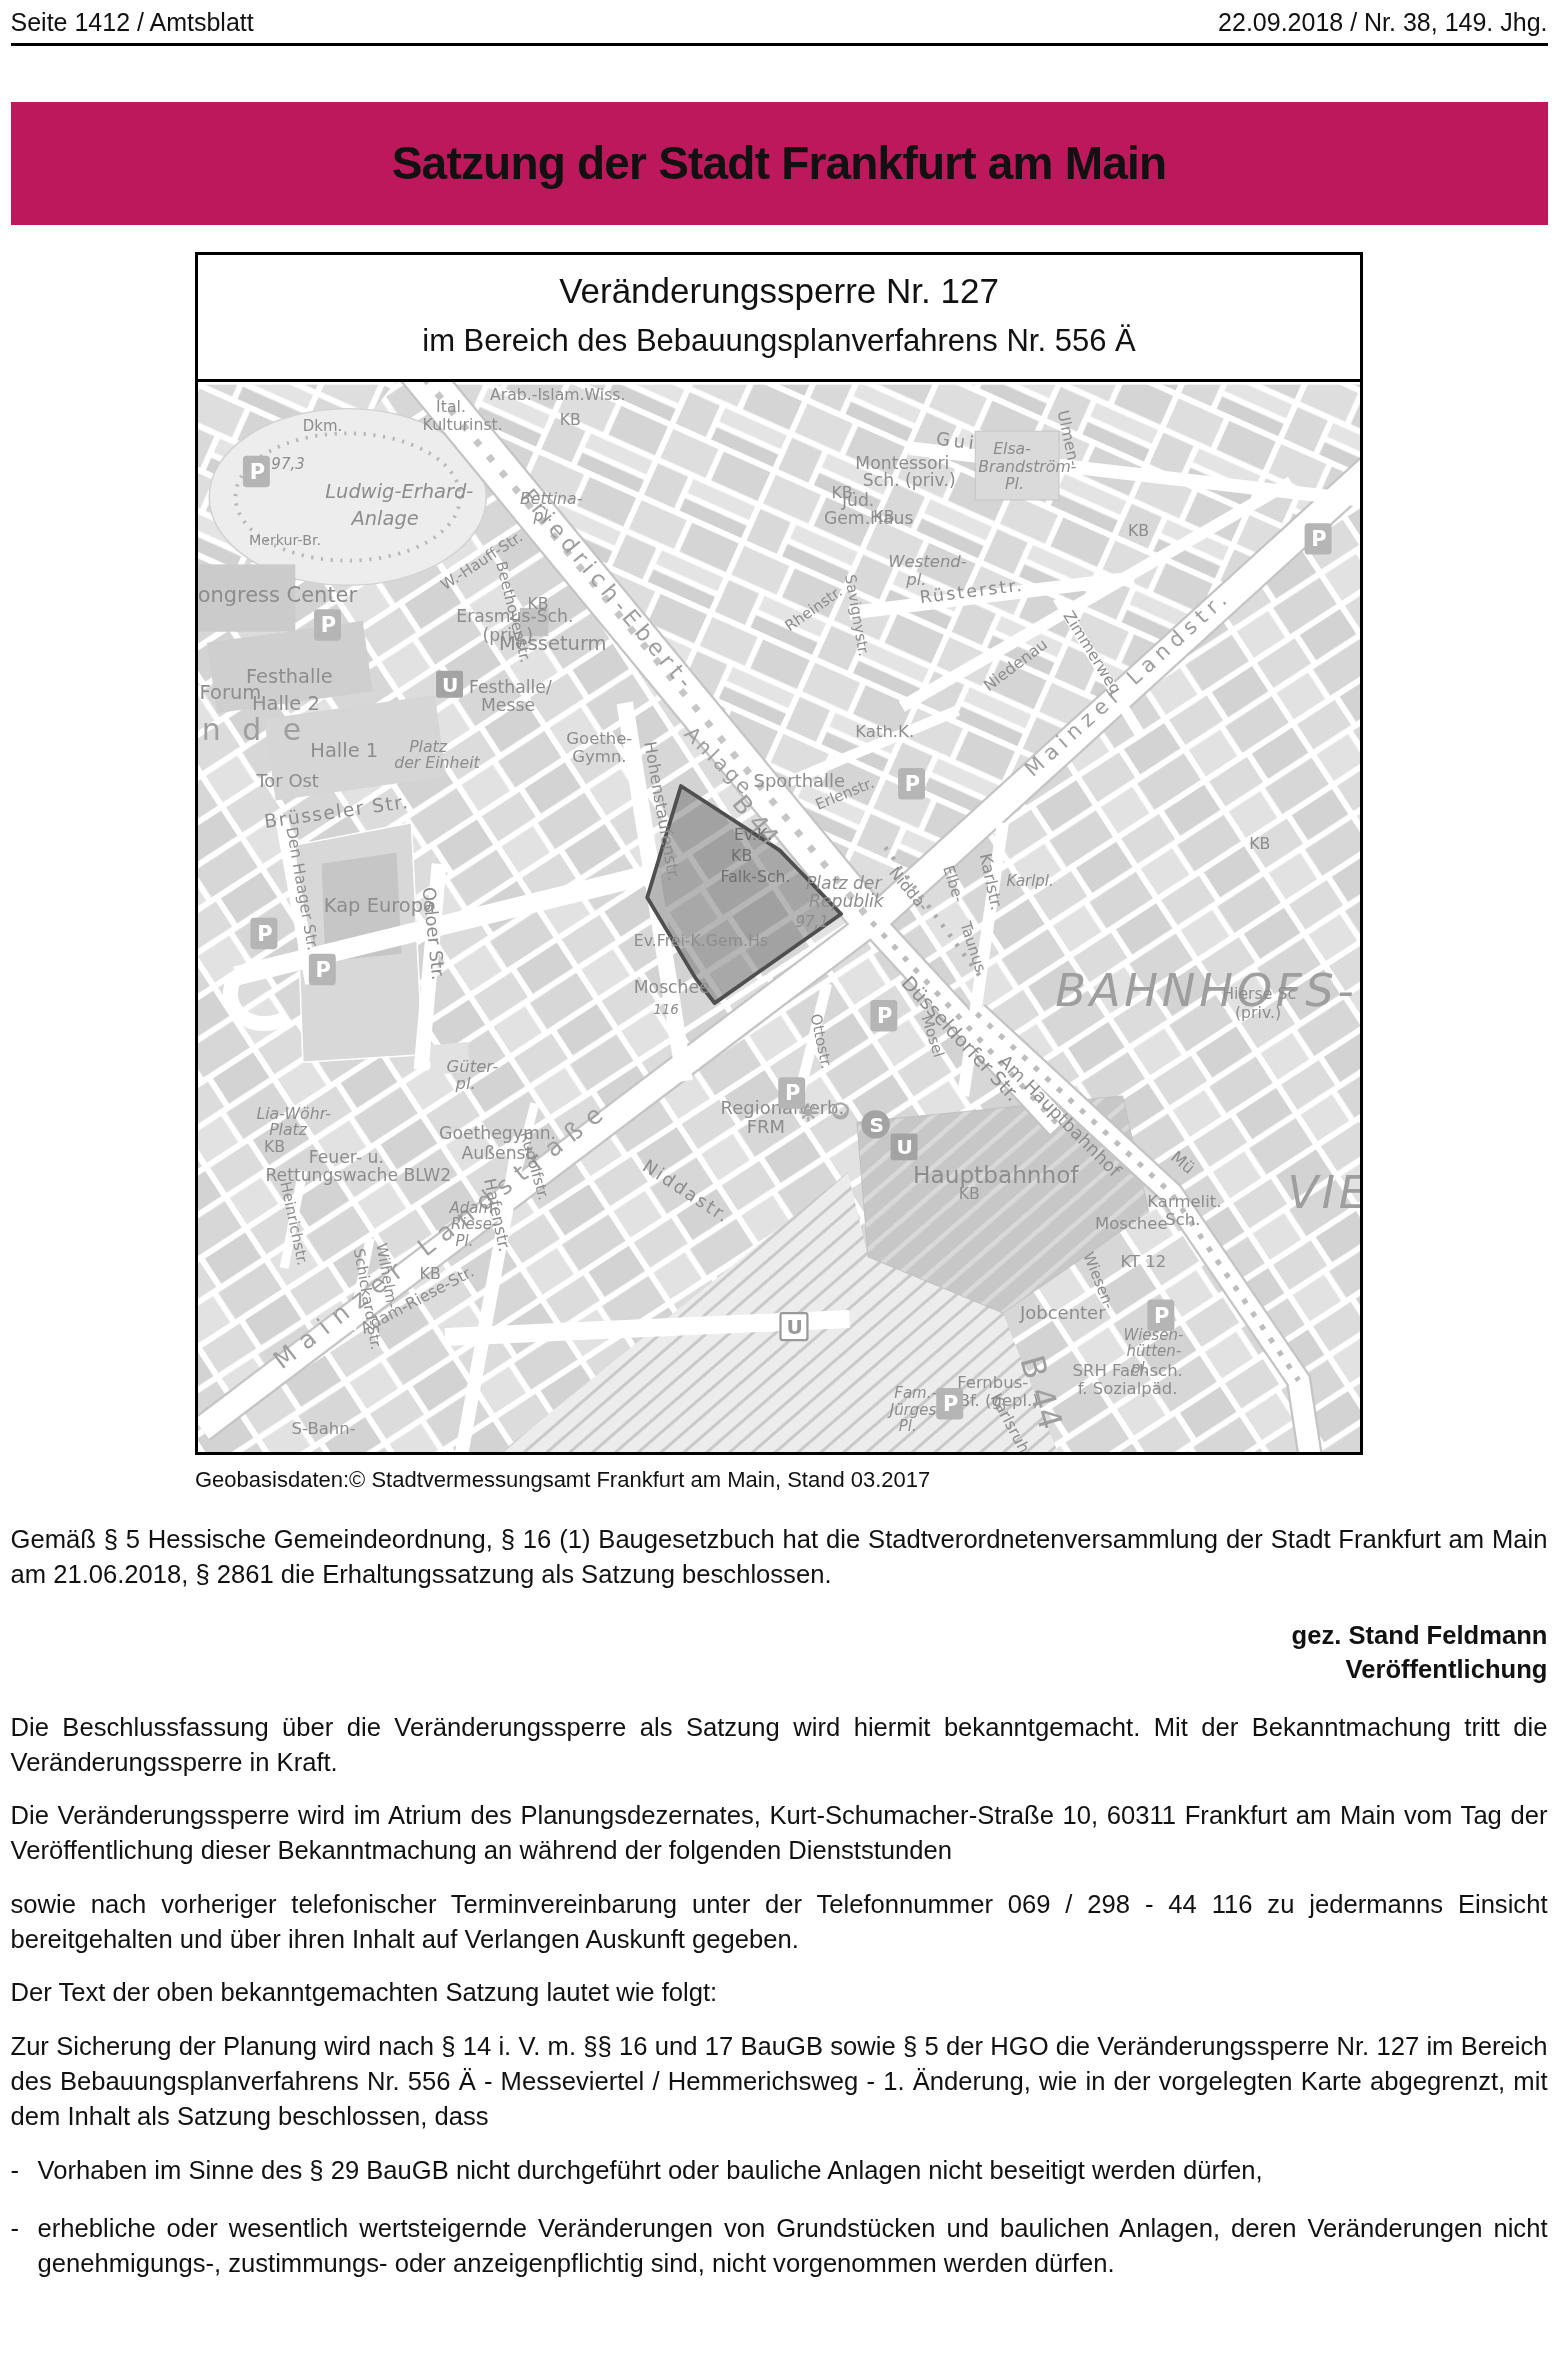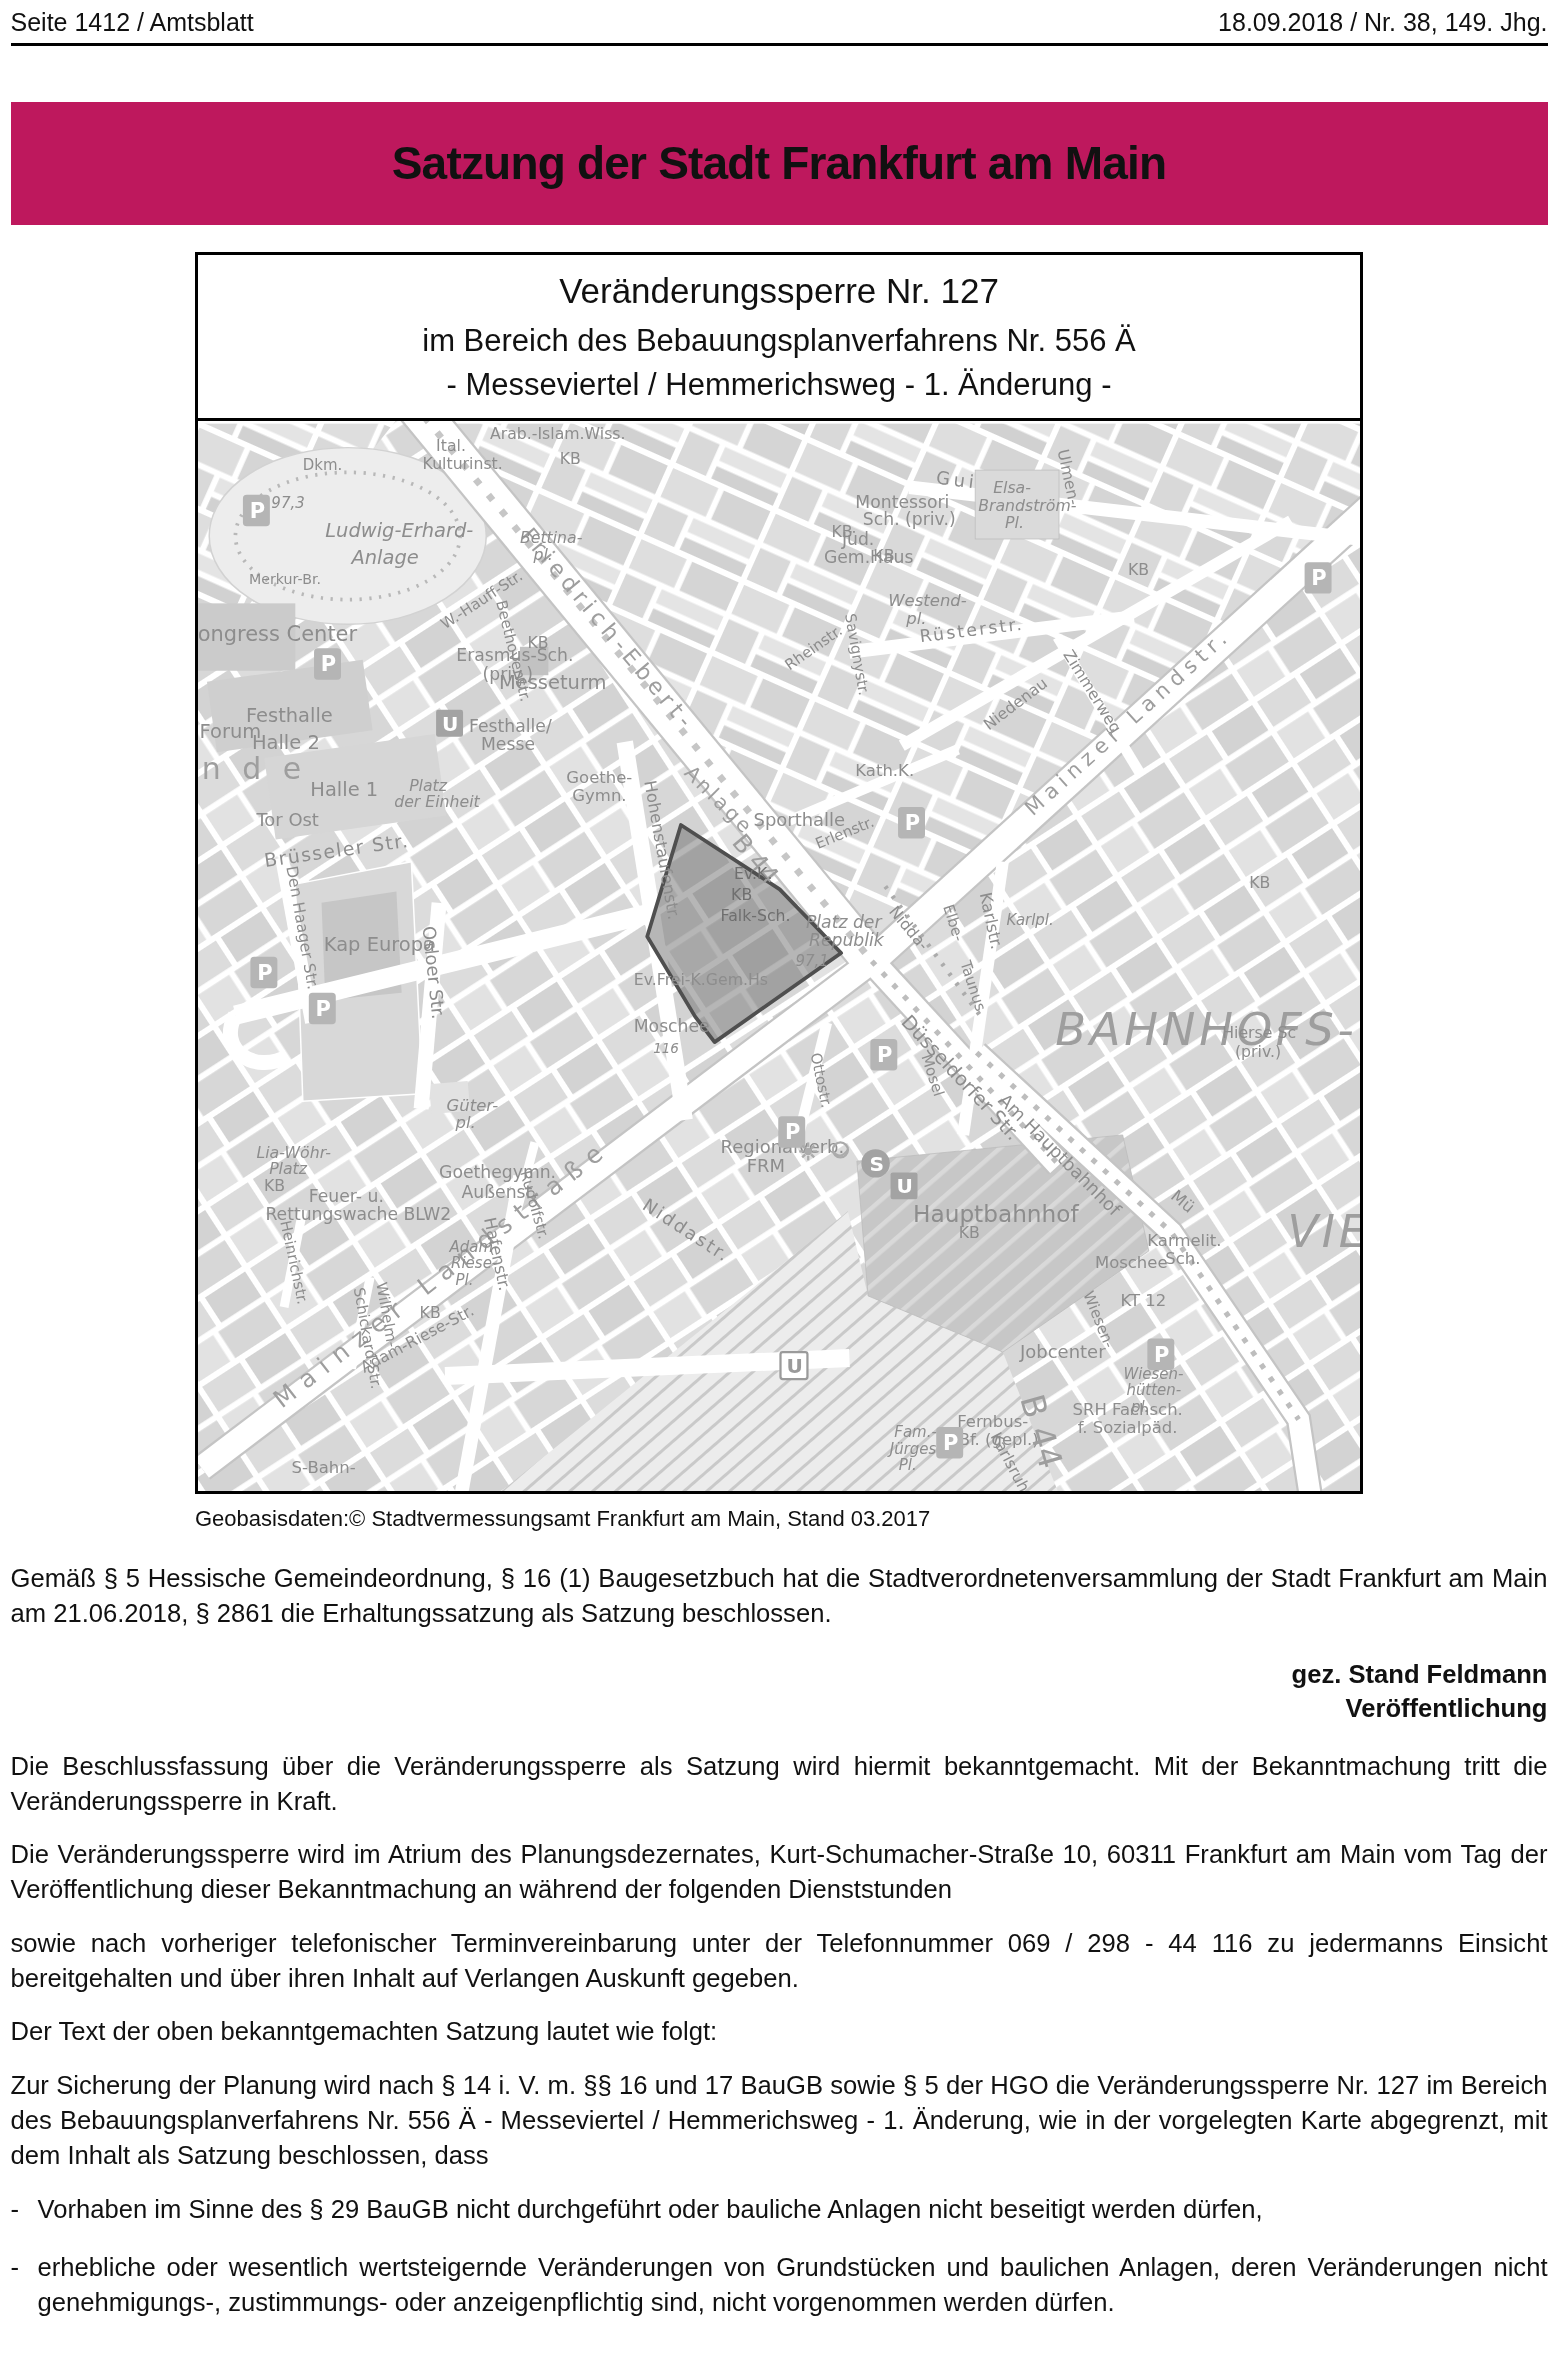--- a/index.html
+++ b/index.html
@@ -34,32 +34,31 @@
   .it{font-style:italic;}
   .icw{fill:#fff;font-weight:bold;}
 </style>
 </head>
 <body>
 
 <div class="page">
 
   <div class="hdr">
     <span>Seite 1412 / Amtsblatt</span>
-    <span>18.09.2018 / Nr. 38, 149. Jhg.</span>
+    <span>22.09.2018 / Nr. 38, 149. Jhg.</span>
   </div>
 
   <div class="banner">
     <h1>Satzung der Stadt Frankfurt am Main</h1>
   </div>
 
   <div class="mapbox">
     <div class="titles">
       <p class="mt1">Veränderungssperre Nr. 127</p>
       <p class="mt2">im Bereich des Bebauungsplanverfahrens Nr. 556 Ä</p>
-      <p class="mt3">- Messeviertel / Hemmerichsweg - 1. Änderung -</p>
     </div>
     <div class="maparea">
     <svg width="1162" height="1070" viewBox="0 0 1552 1422">
       <defs>
         <pattern id="pb1" width="150" height="104" patternUnits="userSpaceOnUse" patternTransform="rotate(24)">
           <rect width="150" height="104" fill="#ffffff"></rect>
           <rect x="4" y="4" width="66" height="42" fill="#dedede"></rect>
           <rect x="78" y="4" width="68" height="42" fill="#d5d5d5"></rect>
           <rect x="4" y="54" width="44" height="46" fill="#d9d9d9"></rect>
           <rect x="56" y="54" width="90" height="20" fill="#e4e4e4"></rect>

